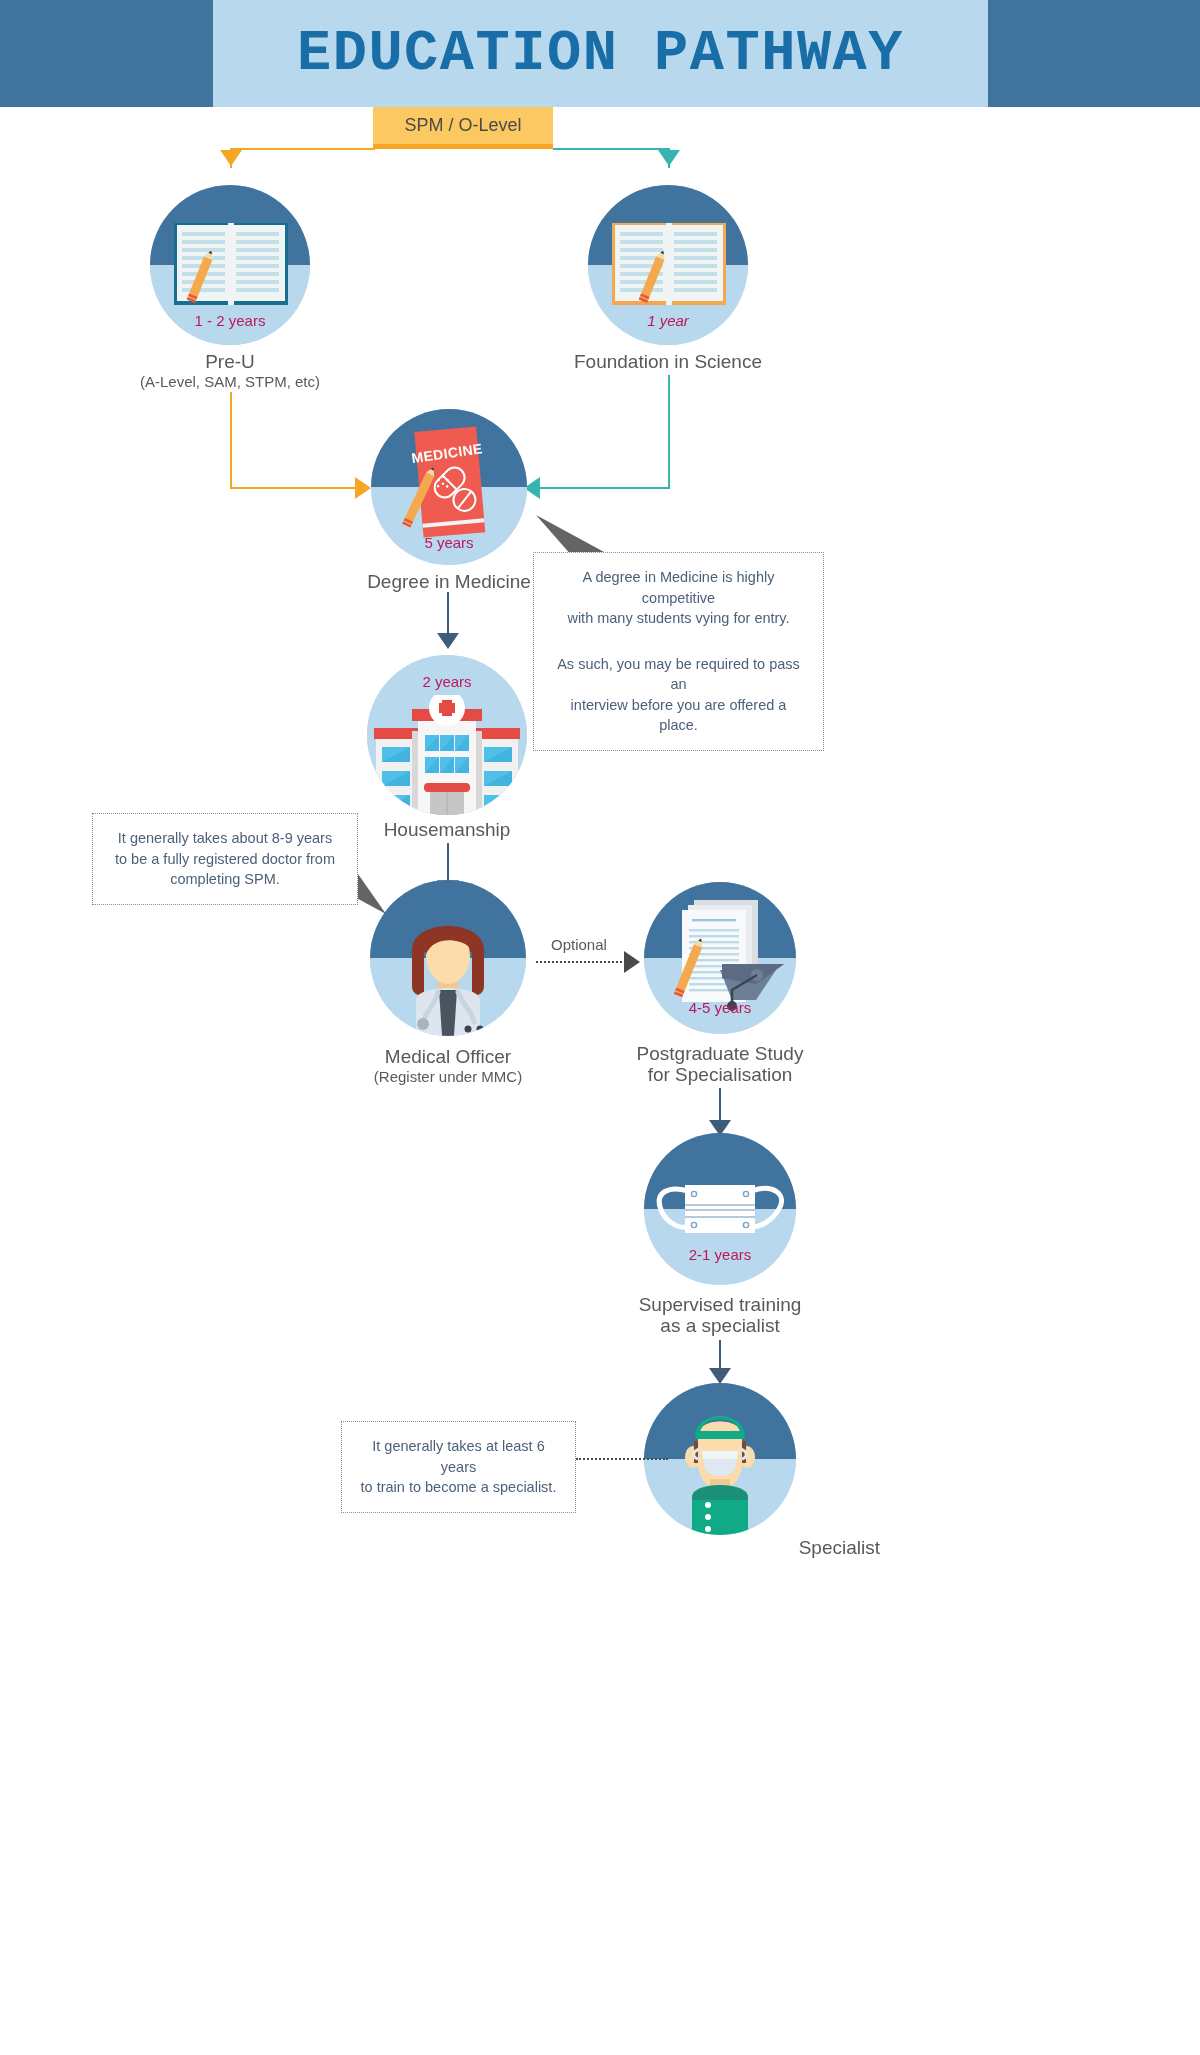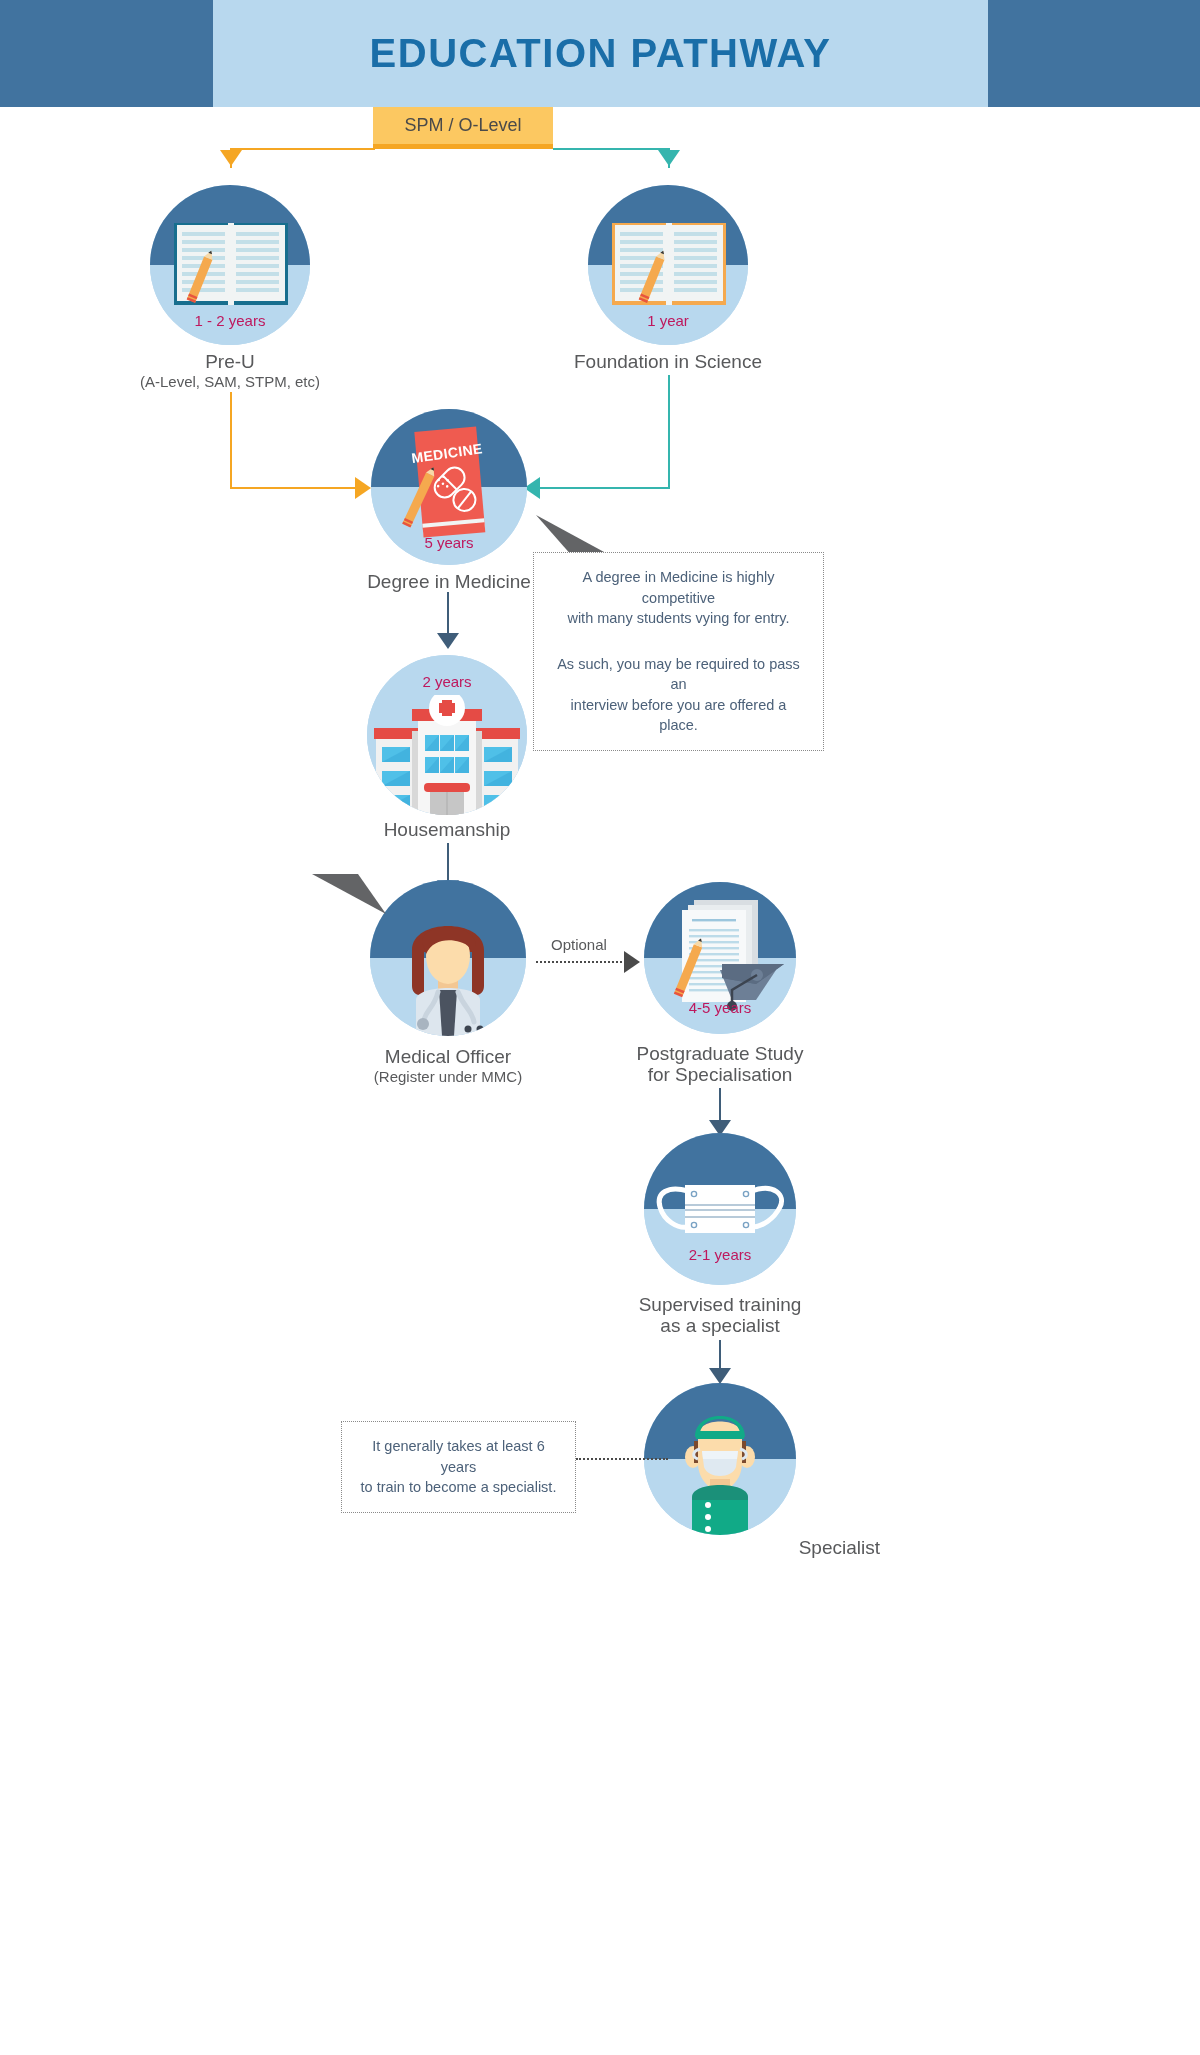--- a/index.html
+++ b/index.html
@@ -28,25 +28,25 @@
   .header-center {
     position: absolute;
     left: 213px; top: 0;
     width: 775px; height: 107px;
     background: #b8d8ee;
     display: flex;
     align-items: center;
     justify-content: center;
   }
   .header-title {
-    font-size: 40px;
+    font-size: 57px;
     font-weight: bold;
     letter-spacing: 1.5px;
     color: #1a6ea8;
-    font-family: Liberation Sans, sans-serif;
+    font-family: Liberation Mono, monospace;
     white-space: nowrap;
   }
 
   
   .node { position: absolute; }
   .circle {
     position: relative;
     border-radius: 50%;
     overflow: hidden;
     background: #b8d8ee;
@@ -233,21 +233,21 @@
           <rect x="25" y="82" width="9" height="2.5" fill="#e8553e"></rect>
         </g>
       </svg>
       <div class="duration" style="bottom:16px;">1 - 2 years</div>
     </div>
   </div>
   <div class="node-label" style="left:70px; top:350px;">Pre-U</div>
   <div class="node-sub" style="left:70px; top:373px;">(A-Level, SAM, STPM, etc)</div>
 
   <div class="node" style="left:588px; top:185px;">
-    <div class="circle" style="width:160px; height:160px;">
+    <div class="circle" style="width:160px; height:160px;font-style:italic;">
       <div class="top-half"></div>
       <div class="bot-half"></div>
       <svg class="icon-wrap" style="left:22px; top:34px;" width="118" height="92" viewBox="0 0 118 92">
         <rect x="2" y="4" width="114" height="82" fill="#f5a94e"></rect>
         <rect x="5" y="6" width="53" height="76" fill="#f1f4f4"></rect>
         <rect x="60" y="6" width="53" height="76" fill="#f1f4f4"></rect>
         <g fill="#c3dfe8">
           <rect x="10" y="13" width="43" height="4"></rect>
             <rect x="10" y="21" width="43" height="4"></rect>
           <rect x="10" y="29" width="43" height="4"></rect>
@@ -397,20 +397,25 @@
         <rect x="54" y="88" width="46" height="9" rx="4" fill="#e54b45"></rect>
         <rect x="60" y="97" width="34" height="23" fill="#b9b9b9"></rect>
         <rect x="60" y="97" width="16" height="23" fill="#c6c6c6"></rect>
         <rect x="78" y="97" width="16" height="23" fill="#c6c6c6"></rect>
       </svg>
       <div class="duration" style="top:18px;">2 years</div>
     </div>
   </div>
   <div class="node-label" style="left:287px; top:818px;">Housemanship</div>
 
+  <div class="callout" style="left:92px; top:813px; width:266px;">
+    <p><span>It generally takes about 8-9 years</span><br>
+       <span>to be a fully registered doctor from</span><br>
+       <span>completing SPM.</span></p>
+  </div>
   <svg class="tail" style="left:312px; top:874px;" width="74" height="40">
     <polygon points="0,0 46,0 74,40" fill="#636466"></polygon>
   </svg>
 
   <div class="ln ln-v c-navy" style="left:447px; top:843px; height:45px;"></div>
   <div class="arrow-d navy" style="left:437px; top:880px;"></div>
 
   <div class="node" style="left:370px; top:880px;">
     <div class="circle" style="width:156px; height:156px;">
       <div class="top-half"></div>

